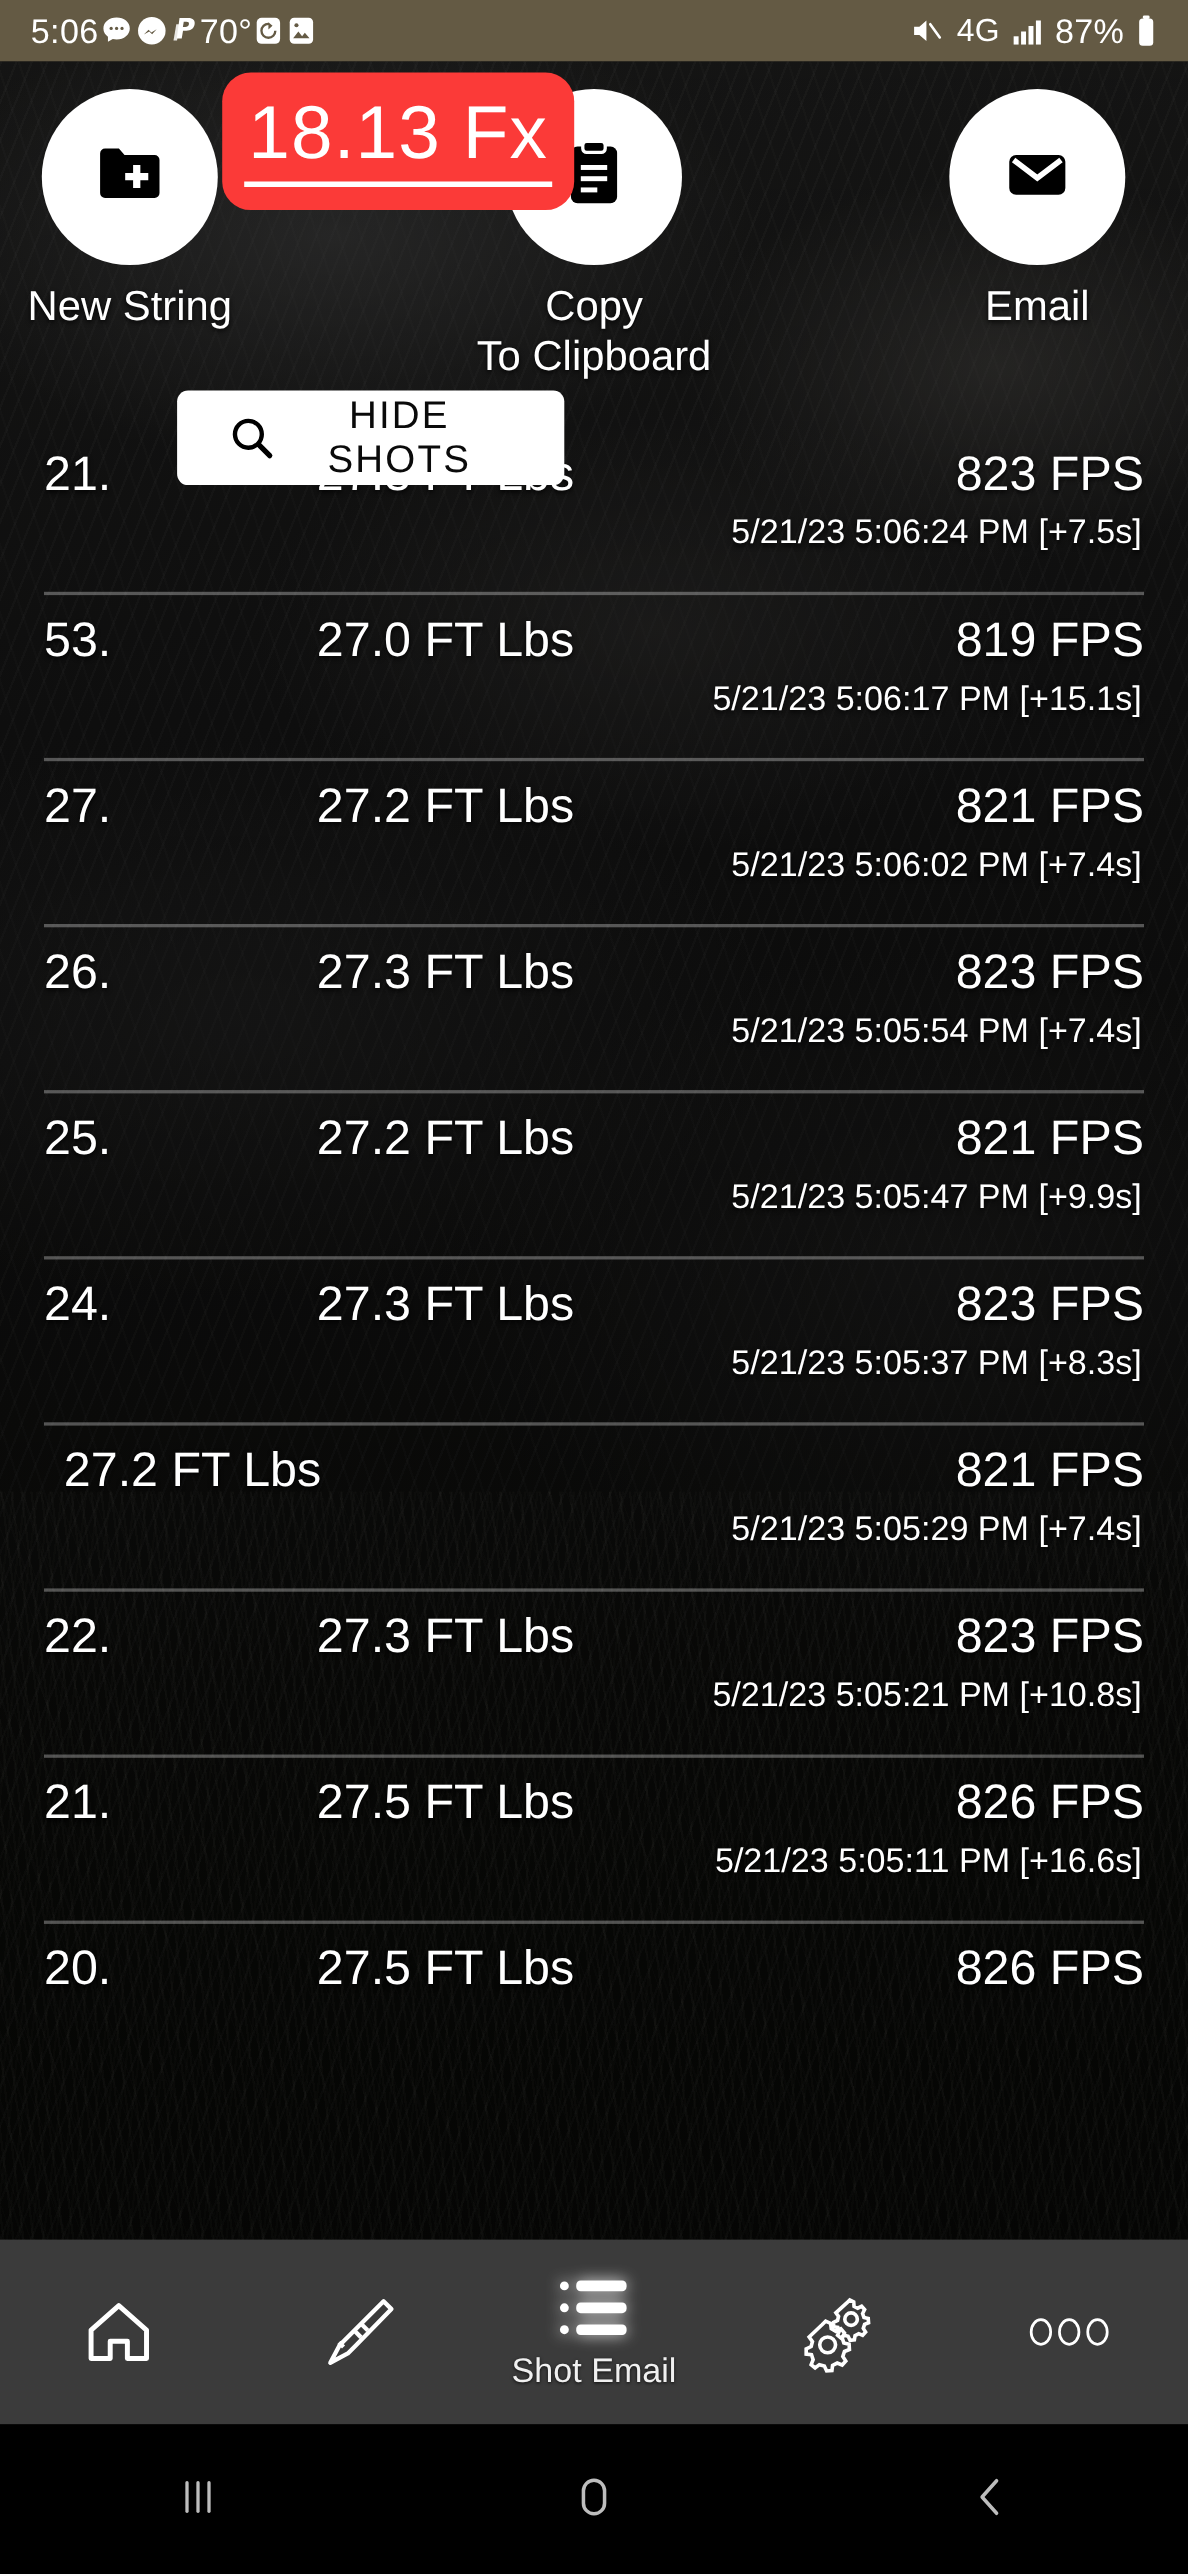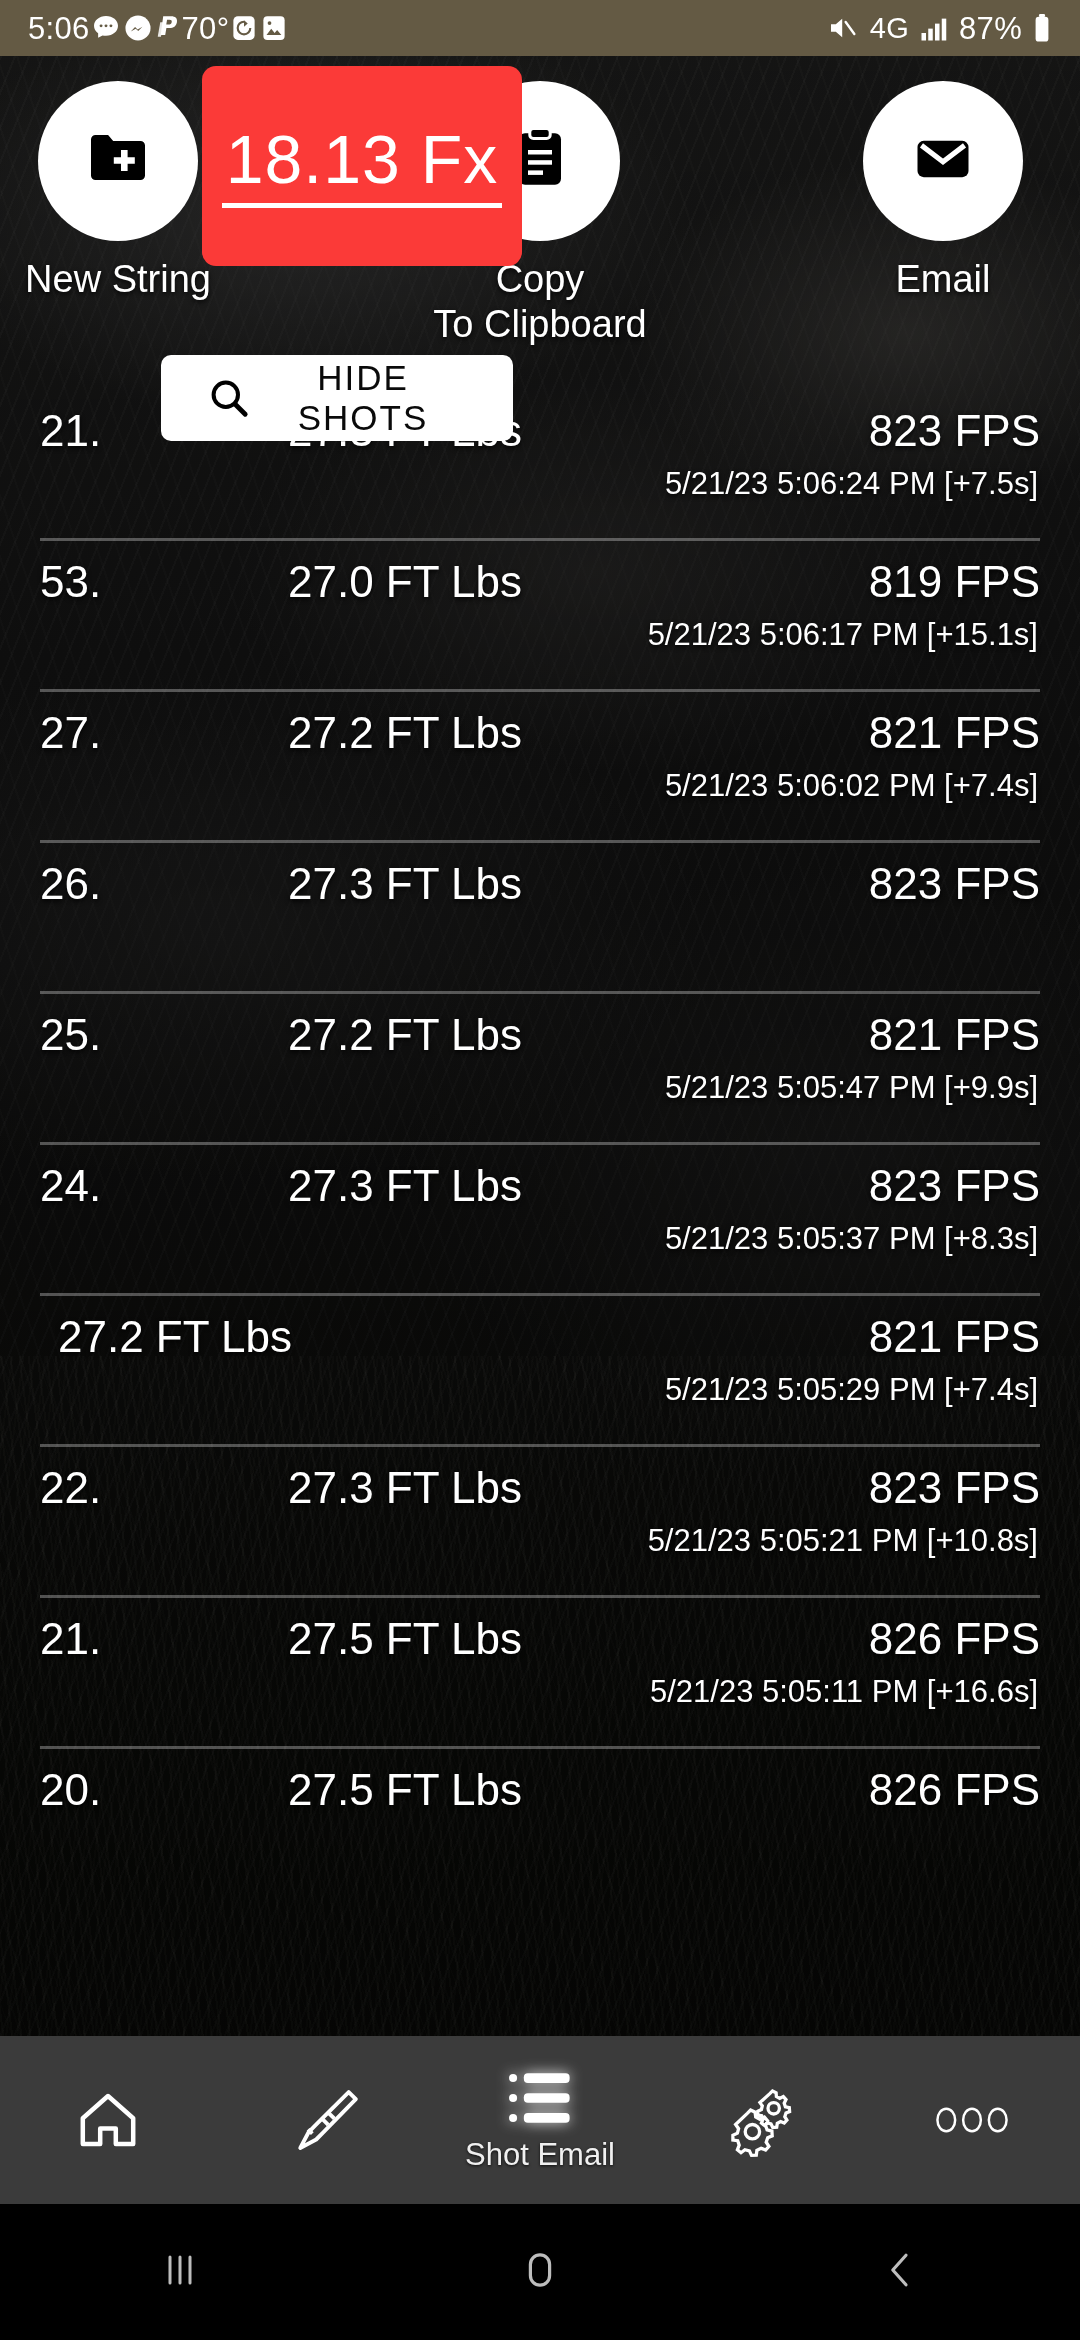--- a/index.html
+++ b/index.html
@@ -80,23 +80,23 @@
     text-shadow:0 2px 5px rgba(0,0,0,0.9);
   }
   #btn-new-string { left:-17px; top:25px; }
   #btn-copy-clip  { left:405px; top:25px; }
   #btn-email      { left:808px; top:25px; }
 
   
   #fx-badge {
     position:absolute;
     left:202px; top:66px;
-    width:320px; height:200px;
+    width:320px; height:125px;
     background:#fb3a38;
-    border-radius:14px;
+    border-radius:26px;
     display:flex; align-items:center; justify-content:center;
     z-index:5;
   }
   #fx-badge-text {
     color:#fff;
     font-size:68px;
     font-weight:400;
     letter-spacing:1px;
     border-bottom:5px solid #fff;
     padding:0 4px 10px 4px;
@@ -360,20 +360,21 @@
         </div>
         <div class="shot-time">5/21/23 5:06:02 PM [+7.4s]</div>
         <div class="shot-divider"></div>
       </div>
       <div class="shot-row">
         <div class="shot-row-main">
           <div class="shot-index">26.</div>
           <div class="shot-energy">27.3 FT Lbs</div>
           <div class="shot-speed">823 FPS</div>
         </div>
+        <div class="shot-time">5/21/23 5:05:54 PM [+7.4s]</div>
         <div class="shot-divider"></div>
       </div>
       <div class="shot-row">
         <div class="shot-row-main">
           <div class="shot-index">25.</div>
           <div class="shot-energy">27.2 FT Lbs</div>
           <div class="shot-speed">821 FPS</div>
         </div>
         <div class="shot-time">5/21/23 5:05:47 PM [+9.9s]</div>
         <div class="shot-divider"></div>

